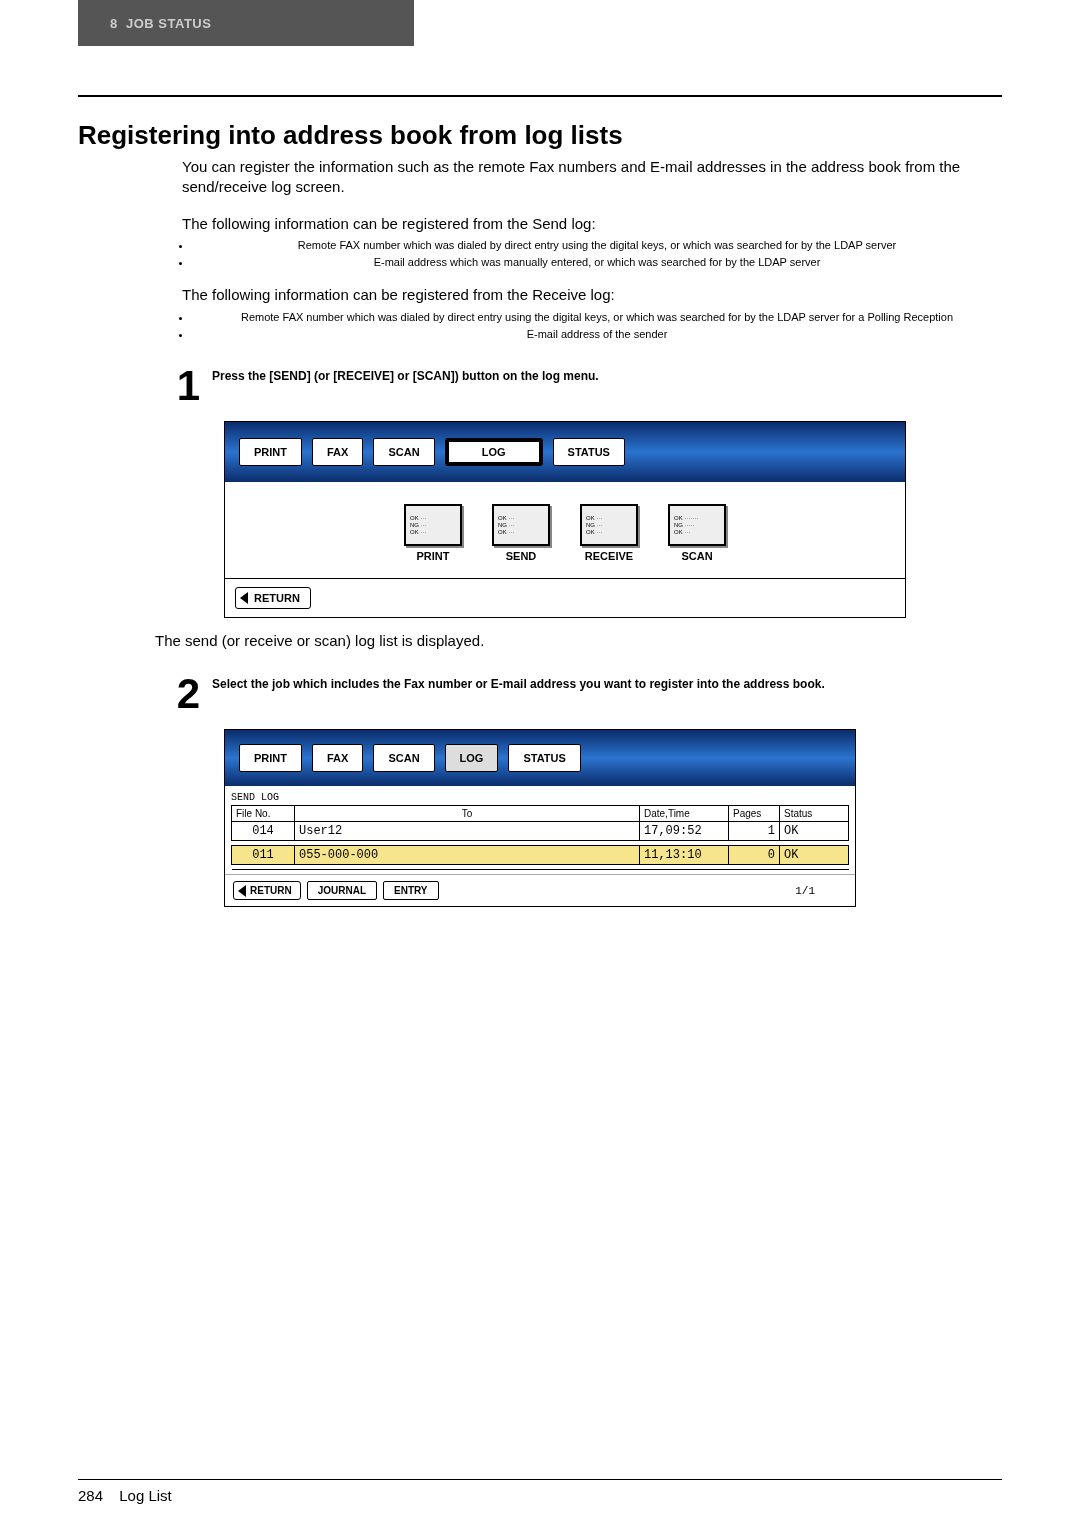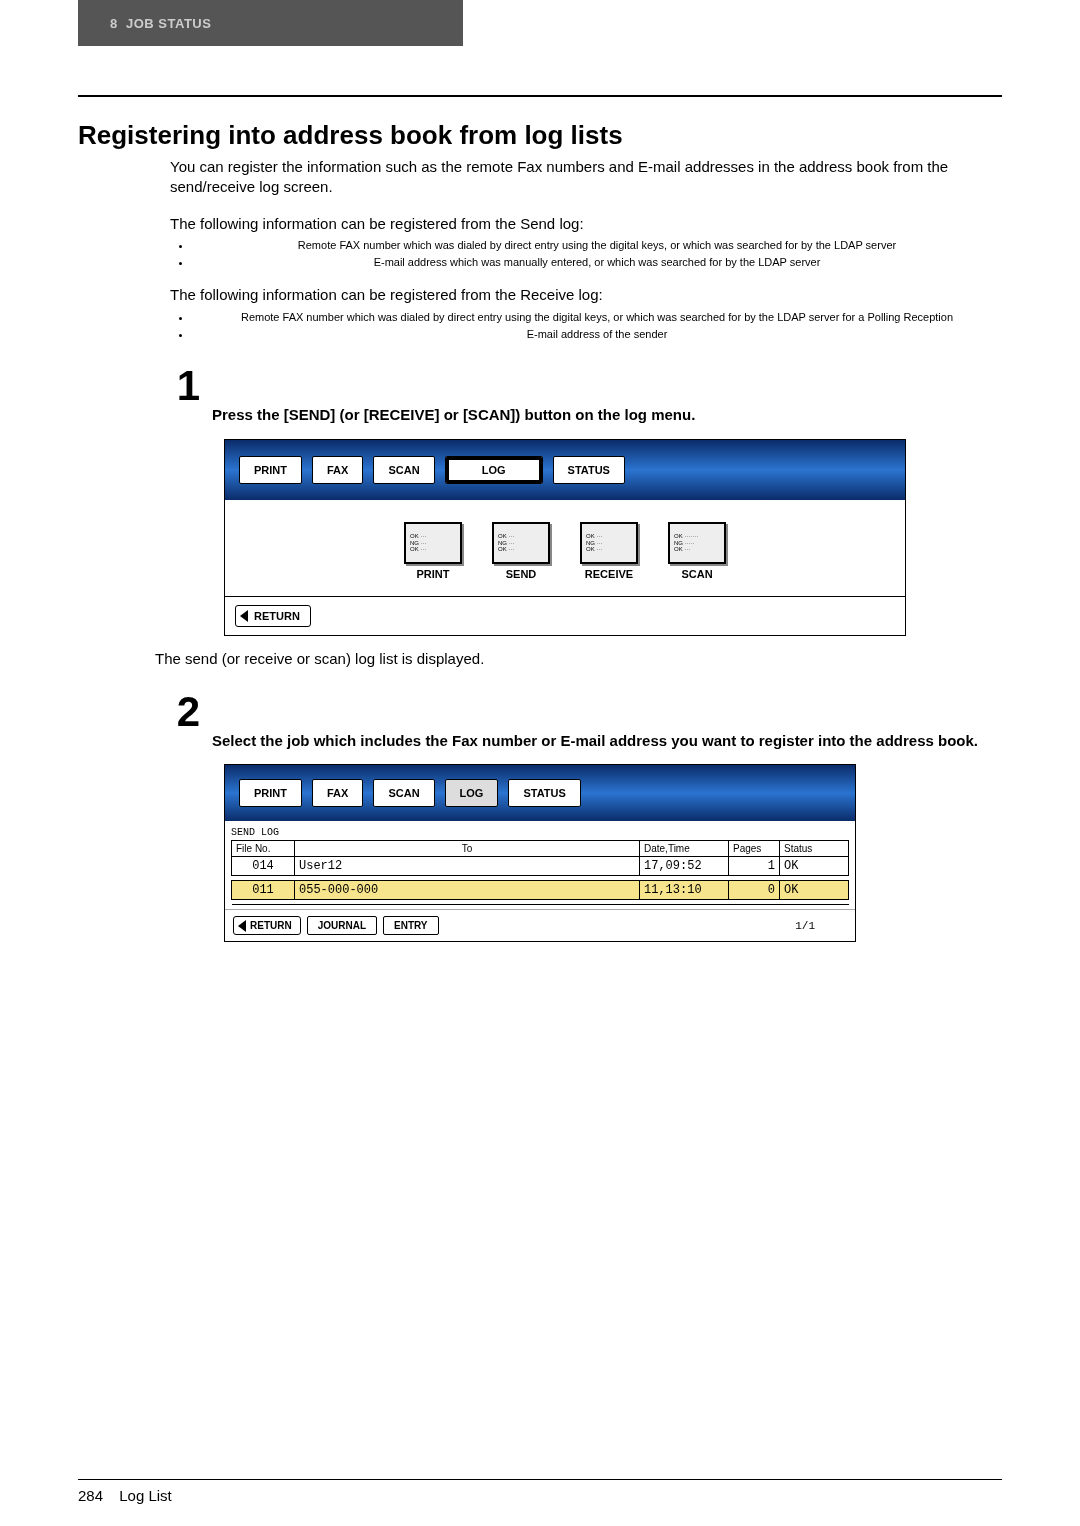--- a/index.html
+++ b/index.html
@@ -9,21 +9,21 @@
     width: 1080px;
     background: #fff;
   }
   .page {
     padding: 0 78px 0 78px;
     box-sizing: border-box;
     min-height: 1526px;
     position: relative;
   }
   .header-tab {
-    width: 385px;
+    width: 336px;
     height: 46px;
     background: #555;
     position: absolute;
     top: 0;
     left: 78px;
     display:flex;
     align-items:center;
   }
   .header-tab-text {
     color: #ccc;
@@ -47,21 +47,21 @@
     font-size: 26px;
     font-weight: bold;
     margin: 10px 0 6px 0;
   }
   .body-text {
     font-size: 15px;
     line-height: 1.35;
     margin-left: 92px;
   }
   .body-text p {
-    margin: 4px 0;
+    margin: 4px 12px;
   }
   ul.bullets {
     margin: 2px 0 8px 0;
     padding-left: 22px;
   }
   ul.bullets li {
     margin: 2px 0;
     line-height: 1.35;
     font-size: 11px;
     text-align: center;
@@ -75,25 +75,24 @@
   .step-num {
     font-size: 42px;
     font-weight: bold;
     margin-right: 12px;
     line-height: 1;
     flex-shrink:0;
     width: 30px;
     text-align:right;
   }
   .step-text {
-    font-size: 15px;
+    font-size: 12px;
     font-weight: bold;
     line-height: 1.3;
     padding-top: 4px;
-    margin-top: 36px;
   }
   
   .panel {
     margin: 14px 0 0 146px;
     border: 1px solid #000;
     width: 680px;
     background: #fff;
   }
   .panel .grad-bar {
     height: 60px;

